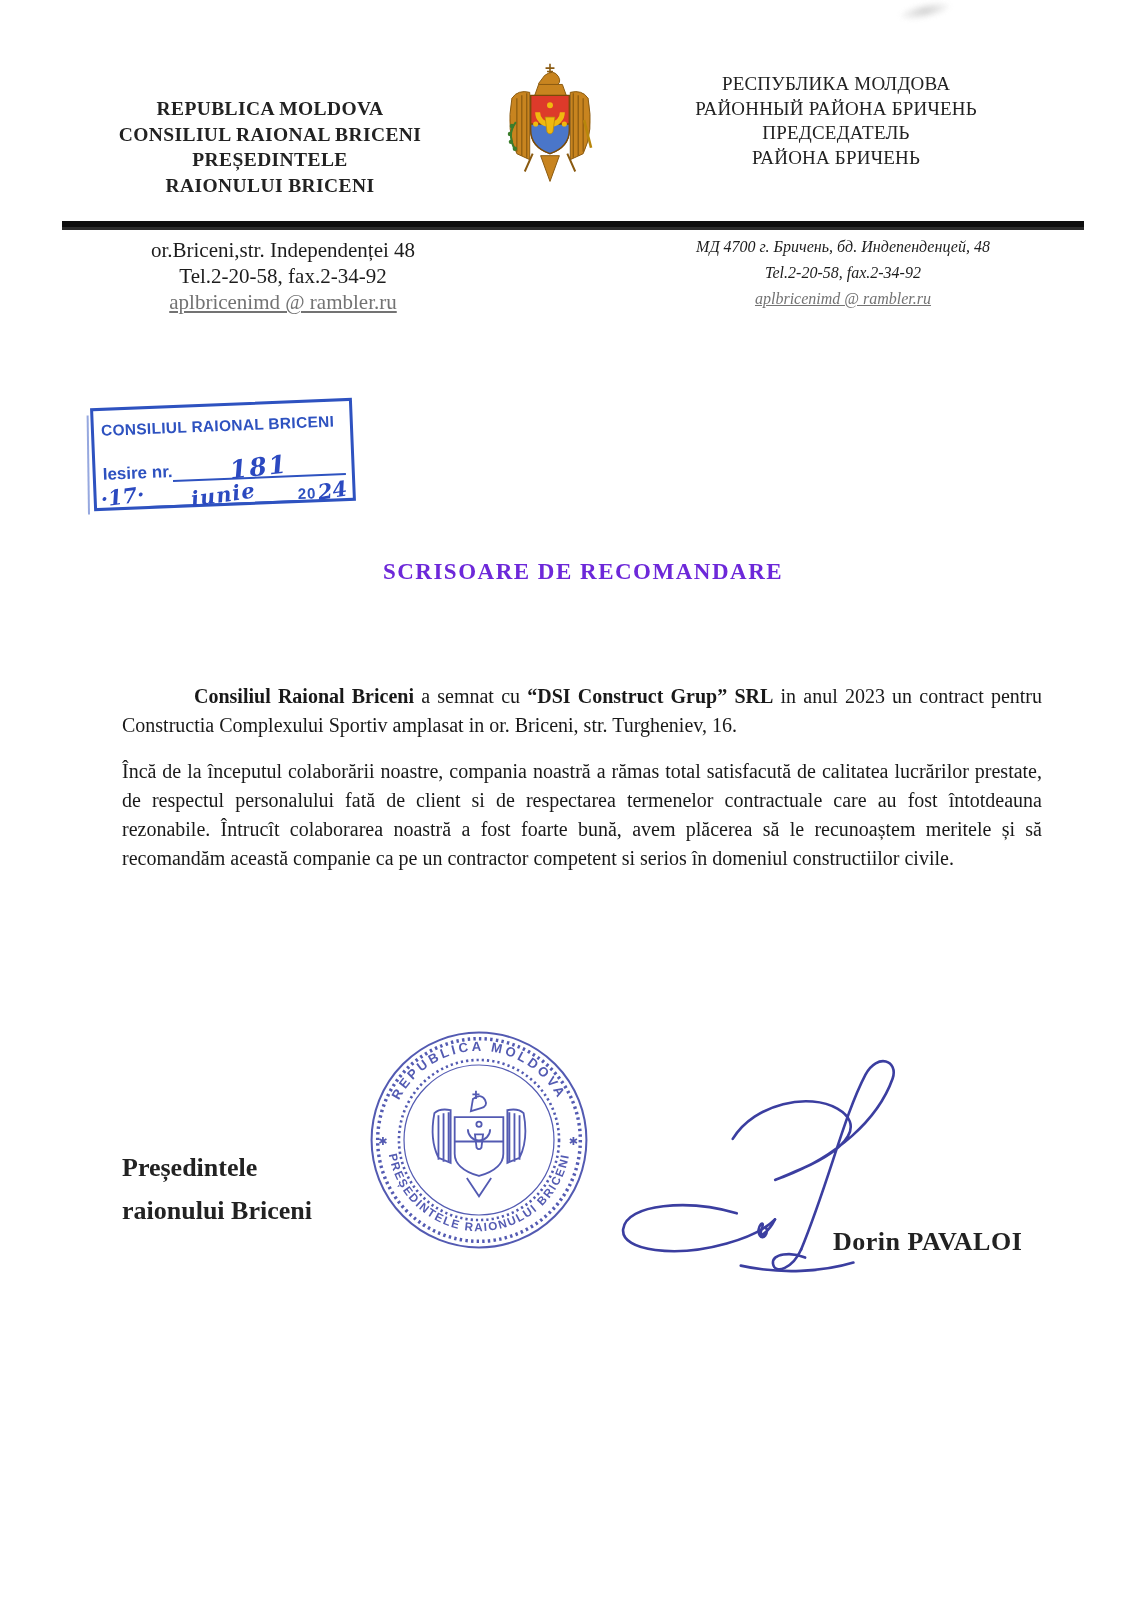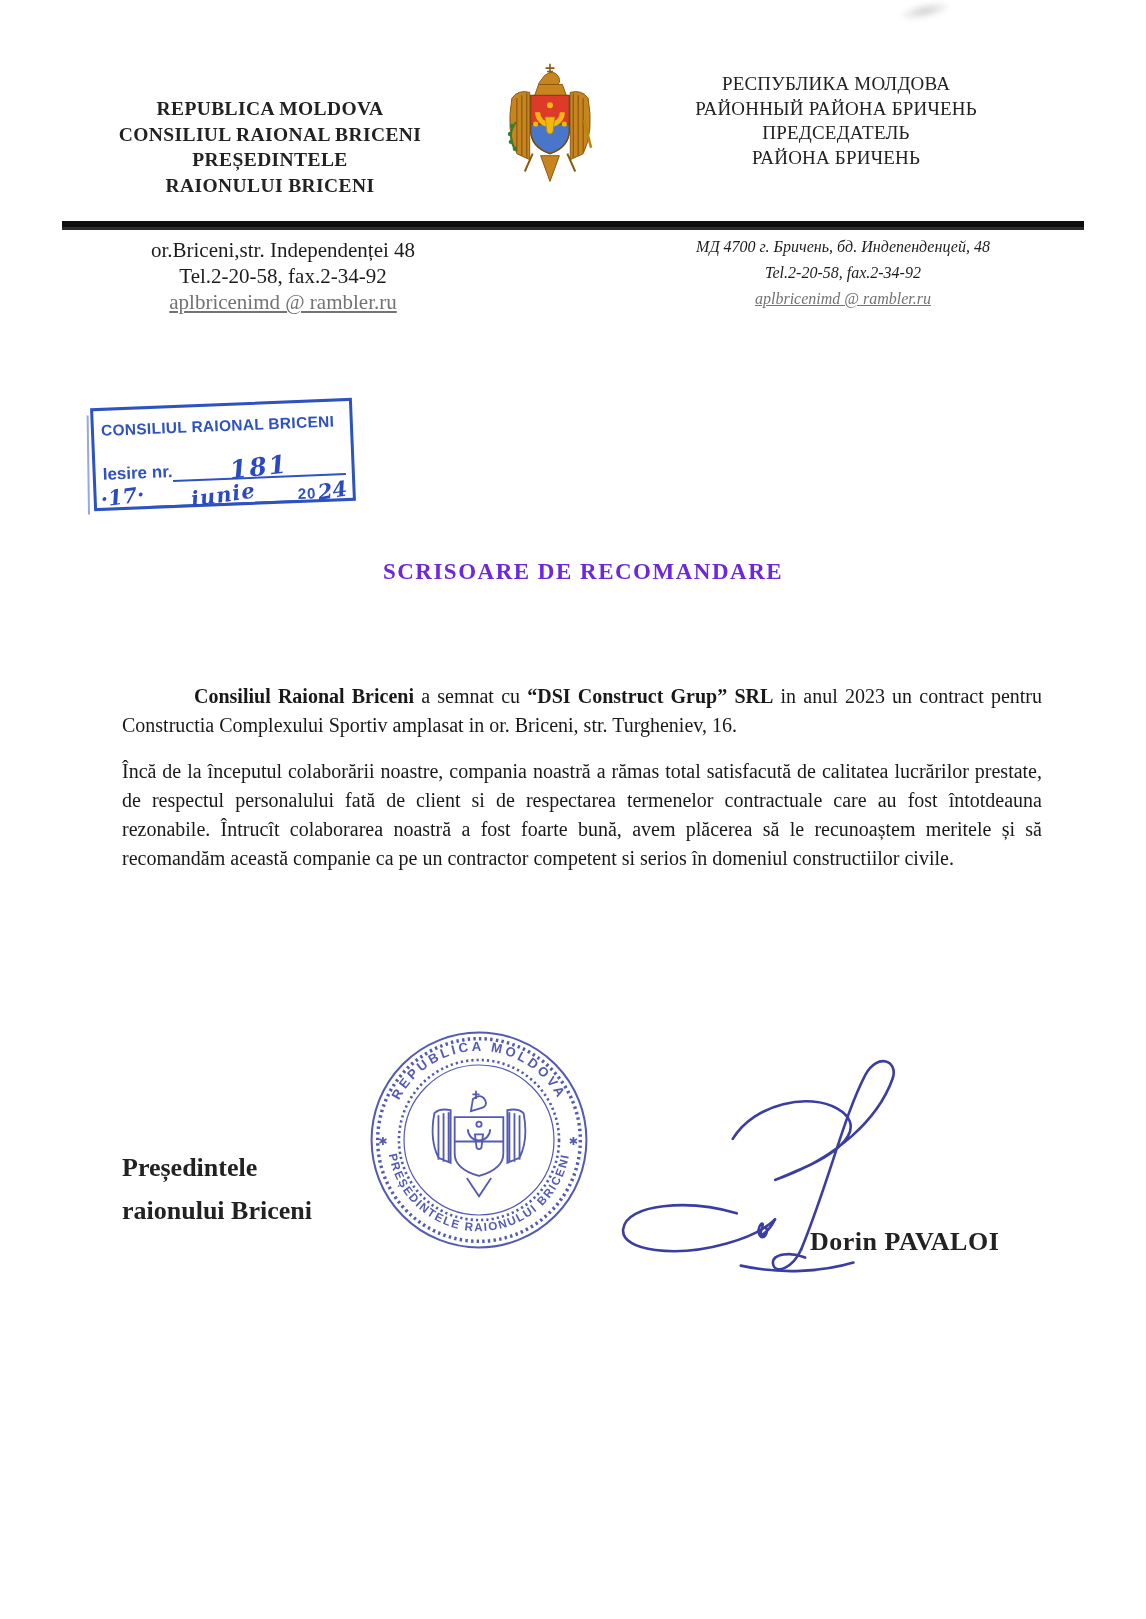--- a/index.html
+++ b/index.html
@@ -47,21 +47,21 @@
   .body-block{position:absolute;left:122px;top:640px;width:920px;
     font-size:20px;line-height:29px;text-align:justify;color:#191919;margin-top:42px;}
   .para{margin:0 0 17px 0;}
   .para.indent{text-indent:72px;}
   .b{font-weight:bold;}
   
   .role{position:absolute;left:122px;top:1146px;font-size:26px;font-weight:bold;
     line-height:43px;color:#222;}
   .seal{position:absolute;left:365px;top:1026px;width:228px;height:228px;opacity:.95;}
   .sig{position:absolute;left:604px;top:1040px;width:352px;height:237px;}
-  .signer{position:absolute;left:810px;top:1227px;font-size:26px;font-weight:bold;
+  .signer{position:absolute;left:833px;top:1227px;font-size:26px;font-weight:bold;
     letter-spacing:.5px;color:#222;white-space:nowrap;}
   
   .smudge{position:absolute;left:898px;top:3px;width:54px;height:16px;border-radius:50%;
     background:radial-gradient(closest-side,#c9c9c9,rgba(255,255,255,0));
     transform:rotate(-12deg);filter:blur(2px);opacity:.85;}
 </style>
 </head>
 <body>
 
 <div class="page">

